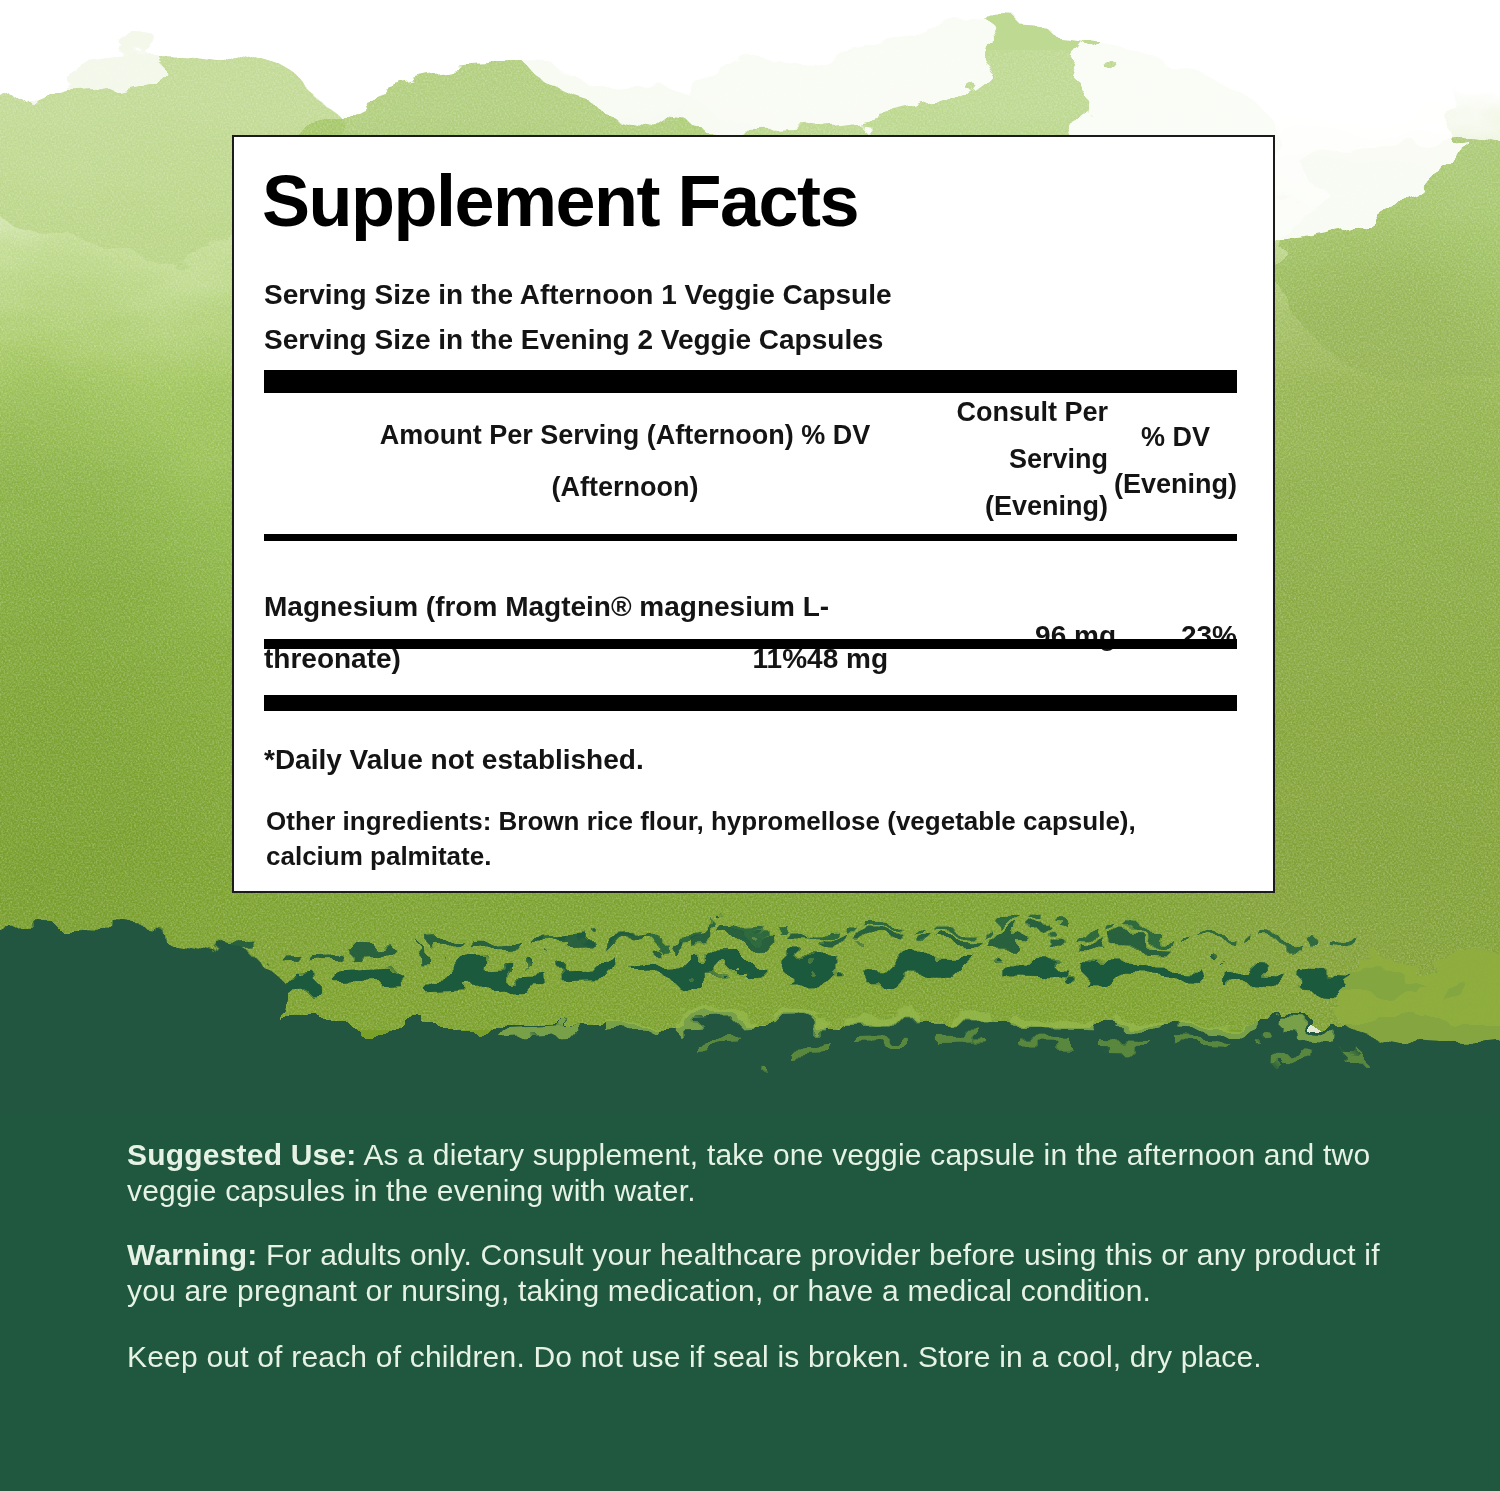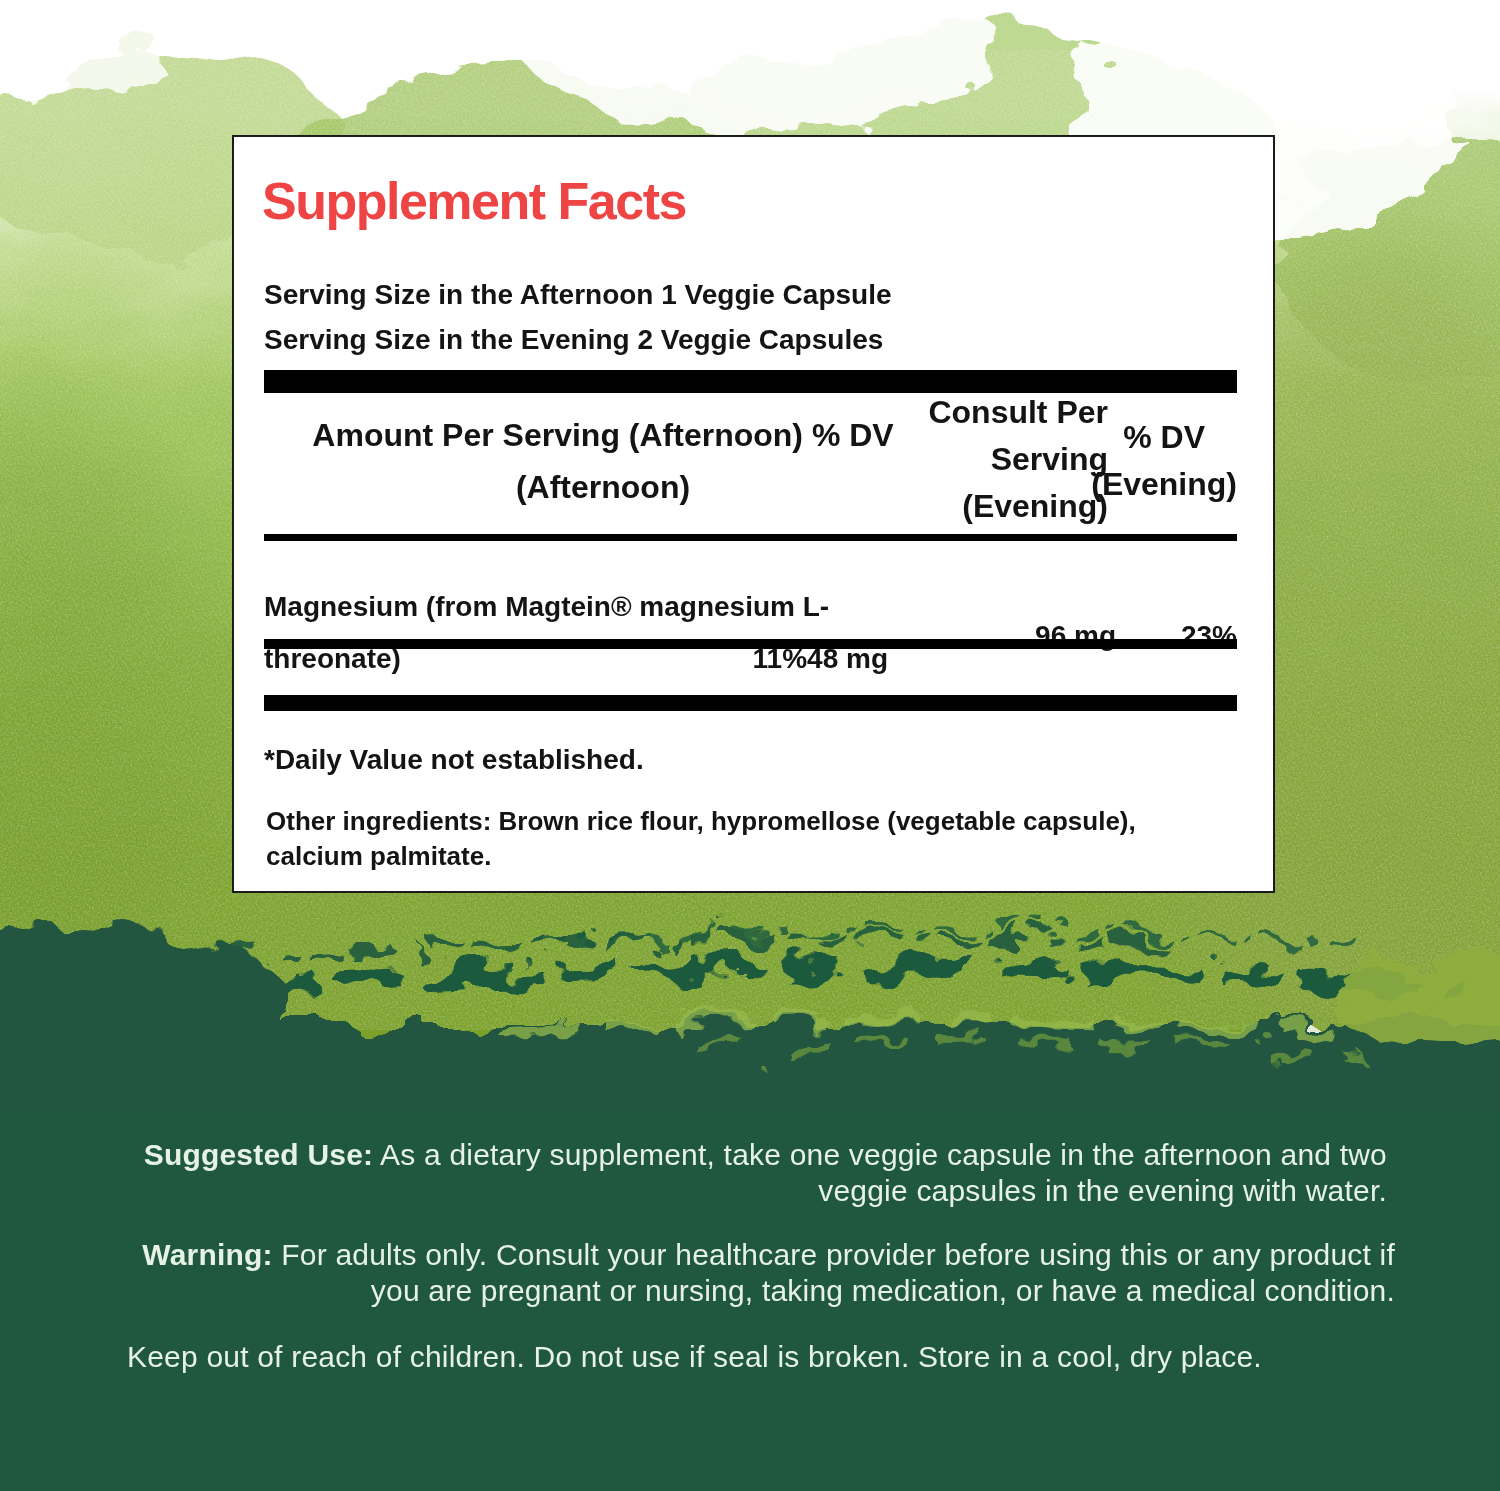--- a/index.html
+++ b/index.html
@@ -11,32 +11,32 @@
 
   
   .panel{
     position:absolute;left:232px;top:135px;width:1043px;height:758px;
     background:#ffffff;border:2px solid #1b1b1b;box-sizing:border-box;
     color:#141414;
   }
   .panel *{box-sizing:border-box;}
   .title{
     position:absolute;left:28px;top:22px;margin:0;
-    font-size:52px;font-weight:700;letter-spacing:-1.5px;line-height:84px;color:#ef4444;
+    font-size:72px;font-weight:700;letter-spacing:-1.5px;line-height:84px;color:#000000;
   }
   .serv{position:absolute;left:30px;margin:0;font-size:28px;font-weight:700;line-height:34px;}
   .s1{top:141px;}
   .s2{top:186px;}
   .bar{position:absolute;left:30px;right:36px;background:#000;}
   .bar1{top:233px;height:23px;}
   .thinline{position:absolute;left:30px;right:36px;top:397px;height:7px;background:#000;}
   .bar2{top:502px;height:10px;}
   .bar3{top:558px;height:16px;}
 
-  .hdr{position:absolute;left:24px;right:36px;top:256px;height:102px;font-weight:700;font-size:32px;}
+  .hdr{position:absolute;left:46px;right:36px;top:256px;height:102px;font-weight:700;font-size:27px;}
   .hcol-aft{position:absolute;left:20px;top:16px;width:650px;text-align:center;line-height:52px;}
   .hcol-eve{position:absolute;right:129px;top:-4px;text-align:right;line-height:47px;}
   .hcol-dv{position:absolute;right:0;top:21px;text-align:center;line-height:47px;}
 
   .row{position:absolute;left:30px;right:36px;font-size:28px;font-weight:600;margin-top:44px;}
   .row1{top:404px;height:98px;}
   .row2{top:512px;height:46px;}
   .rname{position:absolute;left:0;top:-4px;width:600px;line-height:52px;}
   .row2 .rname{top:3px;width:640px;line-height:34px;}
   .v{position:absolute;line-height:34px;white-space:nowrap;}
@@ -45,21 +45,21 @@
   .v.dv{right:0;}
   .row1 .v.aft{top:57px;}
   .row1 .v.eve,.row1 .v.dv{top:34px;}
   .row2 .v{top:3px;}
 
   .foot{position:absolute;left:30px;top:606px;margin:0;font-size:28px;font-weight:600;line-height:34px;}
   .other{position:absolute;left:32px;top:667px;margin:0;width:958px;font-size:26px;font-weight:600;line-height:35px;}
 
   
   .usage{position:absolute;left:127px;top:0;width:1330px;color:#e6f2e4;}
-  .u{position:absolute;margin:0;font-size:30px;line-height:36px;font-weight:400;letter-spacing:0.2px;text-align:right;}
+  .u{position:absolute;margin:0;font-size:30px;line-height:36px;font-weight:400;letter-spacing:0.2px;}
   .u .b{font-weight:700;}
   .p1{top:1137px;max-width:1260px;}
   .p2{top:1237px;max-width:1268px;}
   .p3{top:1339px;white-space:nowrap;}
 </style>
 </head>
 <body>
 
 <div class="stage">
 

